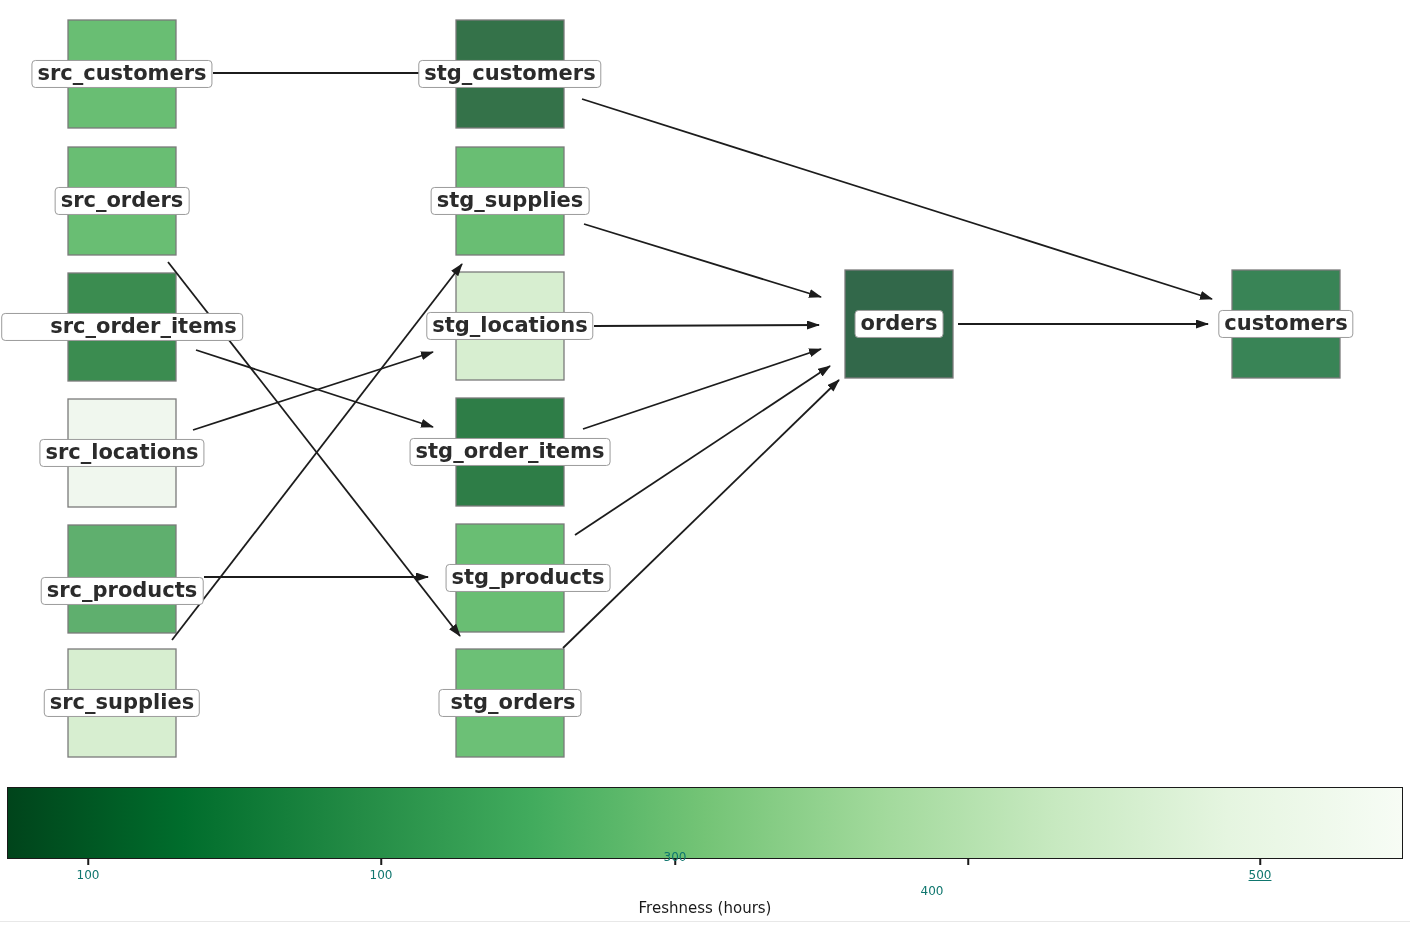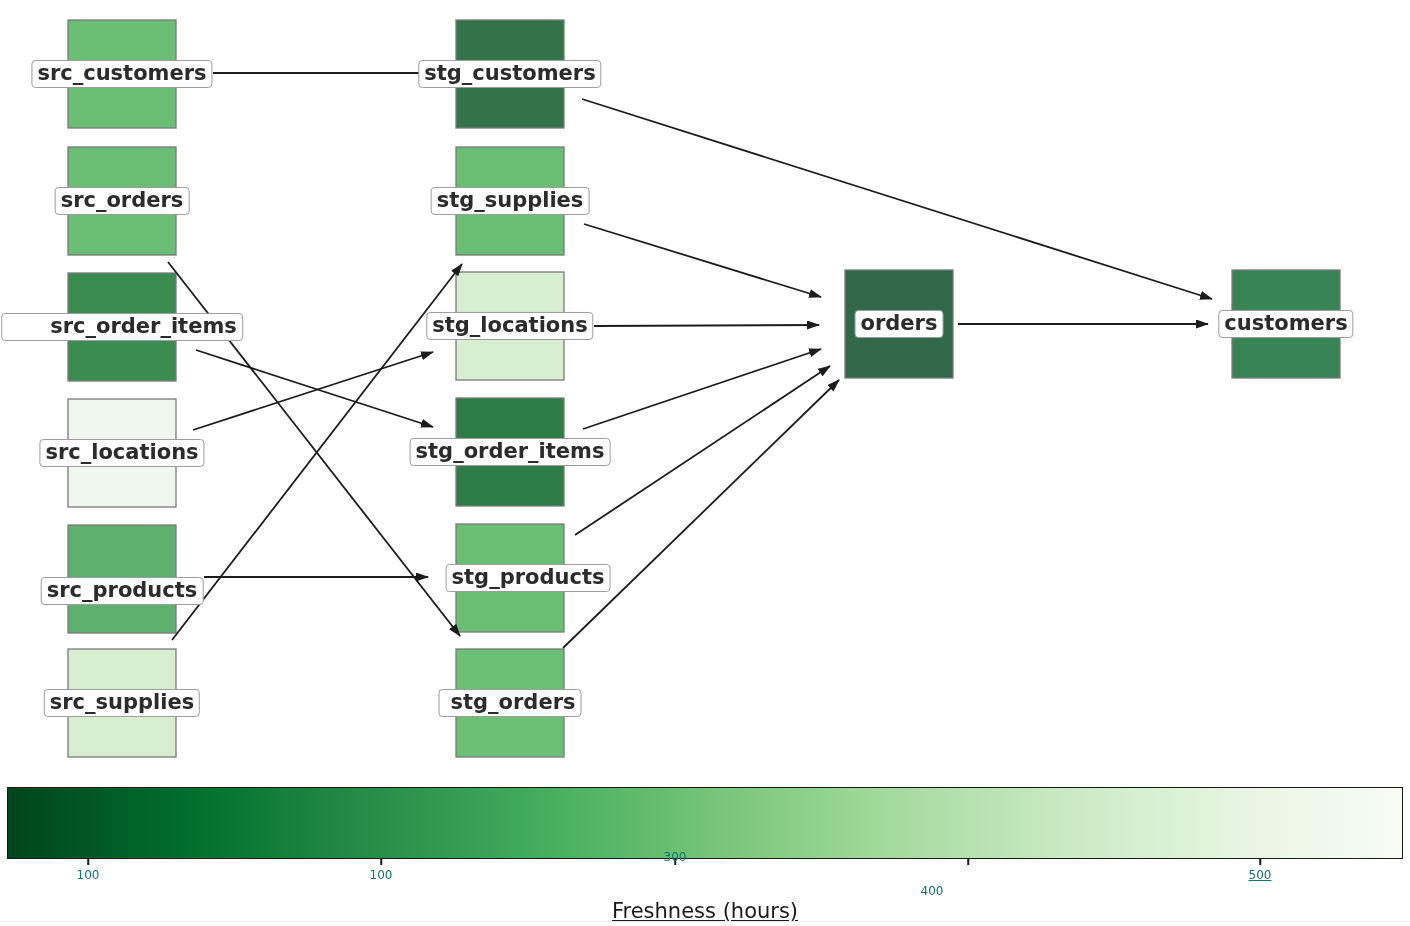--- a/index.html
+++ b/index.html
@@ -56,24 +56,23 @@
   .cbar-tick-label {
     position: absolute;
     transform: translateX(-50%);
     font-size: 12px;
     color: #0f766e;
     white-space: nowrap;
   }
   #cbar-axis-label {
     position: absolute;
     transform: translateX(-50%);
-    font-size: 21px;
+    font-size: 15px;
     color: #1a1a1a;
     white-space: nowrap;
-    text-decoration: underline;
   }
   #bottom-rule {
     position: absolute;
     left: 0;
     width: 1410px;
     height: 1px;
     background: #e8e8e8;
   }
 </style>
 </head>

